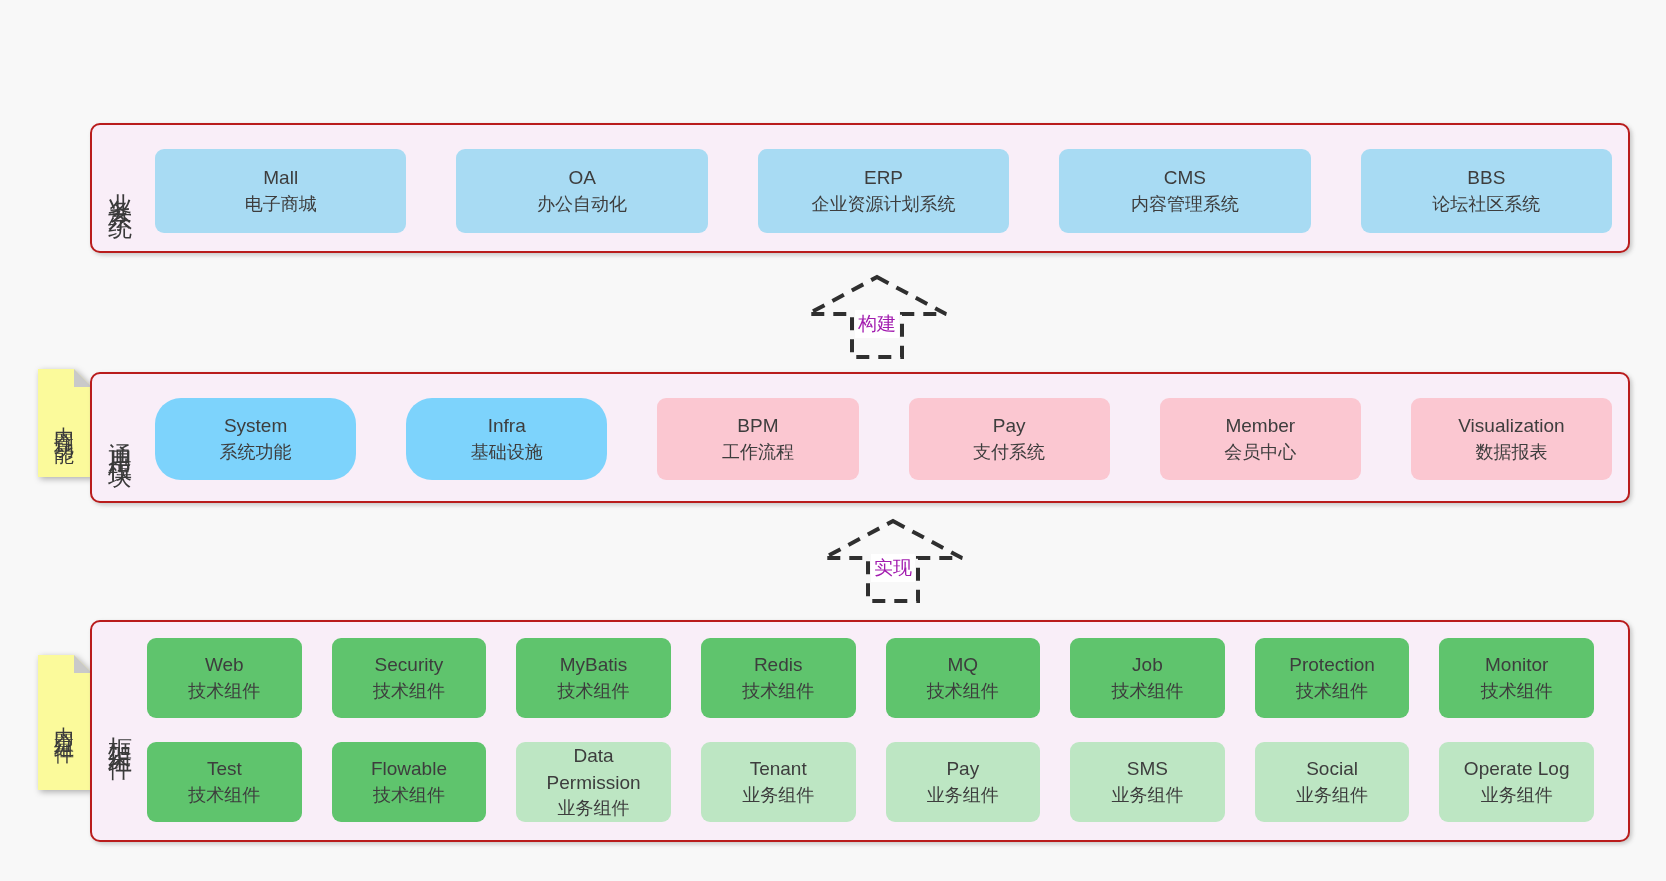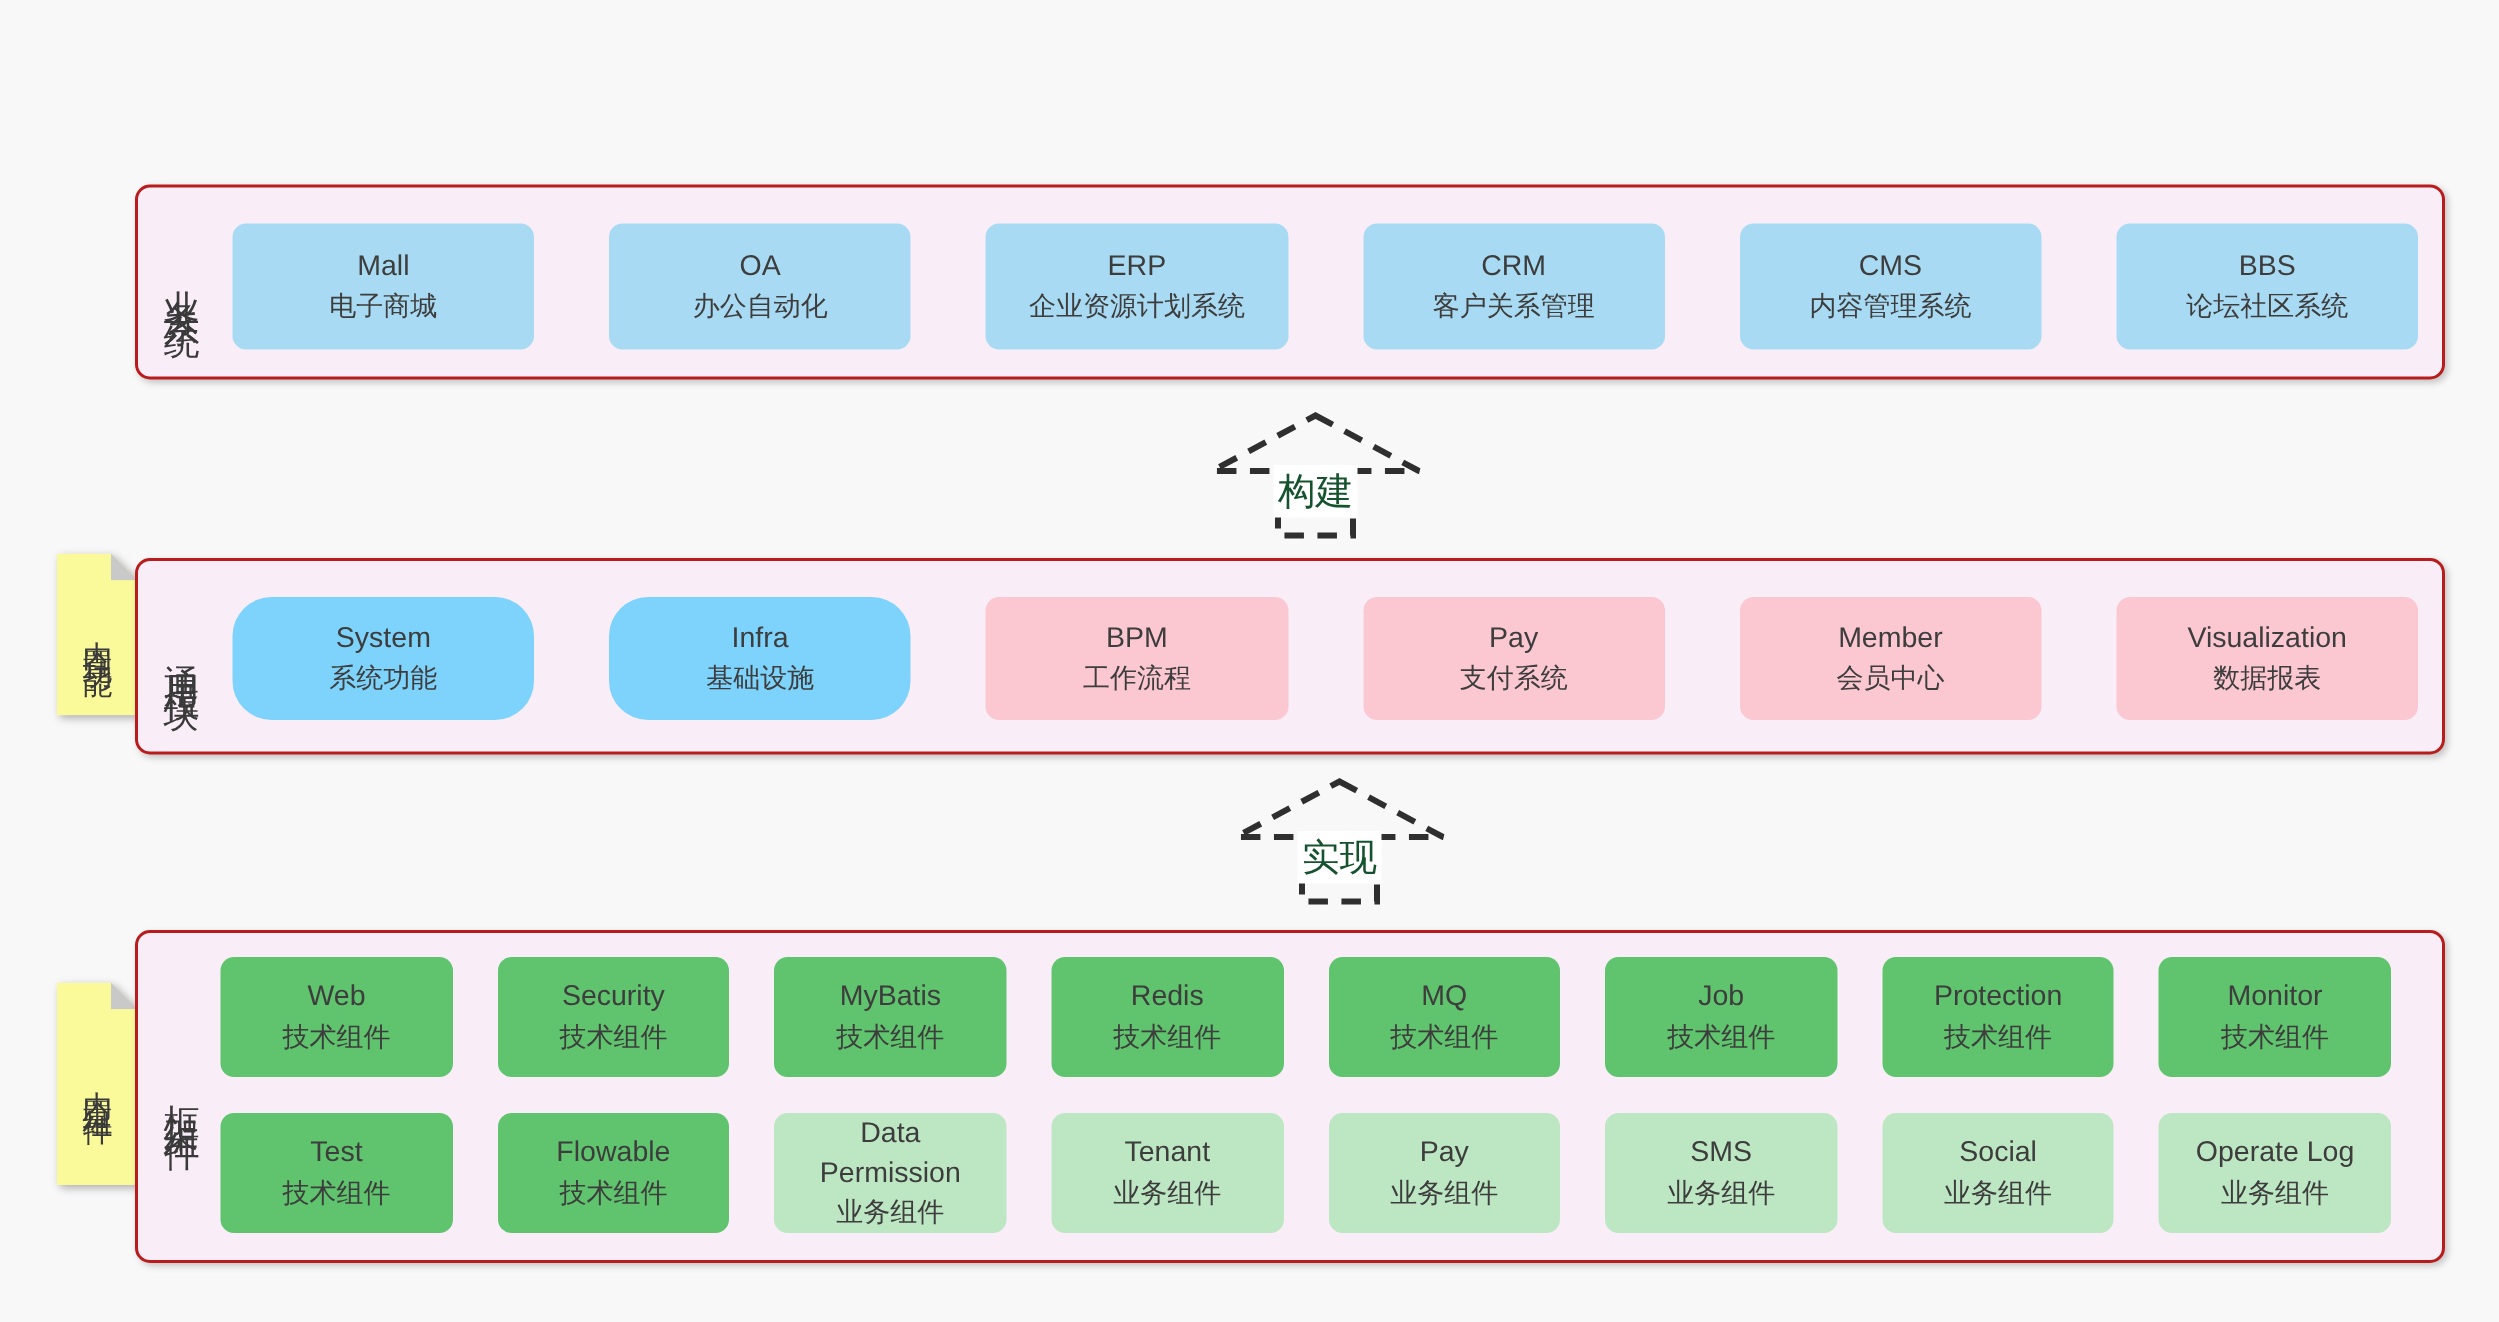--- a/index.html
+++ b/index.html
@@ -87,21 +87,21 @@
   
   .arrow{position:absolute;width:142px;height:86px;}
   .arrow-build{left:806px;top:274px;}
   .arrow-implement{left:822px;top:518px;text-align:right;}
   .arrow svg{display:block;}
   .arrow-label{
     position:absolute;left:50%;top:36px;
     transform:translateX(-50%);
     background:#ffffff;
     padding:1px 3px;
-    font-size:25px;color:#14532d;
+    font-size:19px;color:#a21caf;
     white-space:nowrap;
   }
 </style>
 </head>
 <body>
 
 <div class="canvas">
 
   <div class="sticky sticky-modules">
     <div class="sticky-paper"></div>
@@ -122,24 +122,20 @@
             <div class="box-title">Mall</div>
             <div class="box-sub">电子商城</div>
           </div>
           <div class="box v-blue">
             <div class="box-title">OA</div>
             <div class="box-sub">办公自动化</div>
           </div>
           <div class="box v-blue">
             <div class="box-title">ERP</div>
             <div class="box-sub">企业资源计划系统</div>
-          </div>
-          <div class="box v-blue">
-            <div class="box-title">CRM</div>
-            <div class="box-sub">客户关系管理</div>
           </div>
           <div class="box v-blue">
             <div class="box-title">CMS</div>
             <div class="box-sub">内容管理系统</div>
           </div>
           <div class="box v-blue">
             <div class="box-title">BBS</div>
             <div class="box-sub">论坛社区系统</div>
           </div>
         </div>

